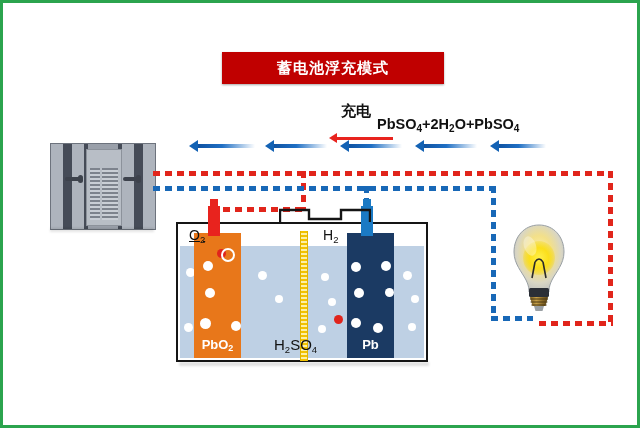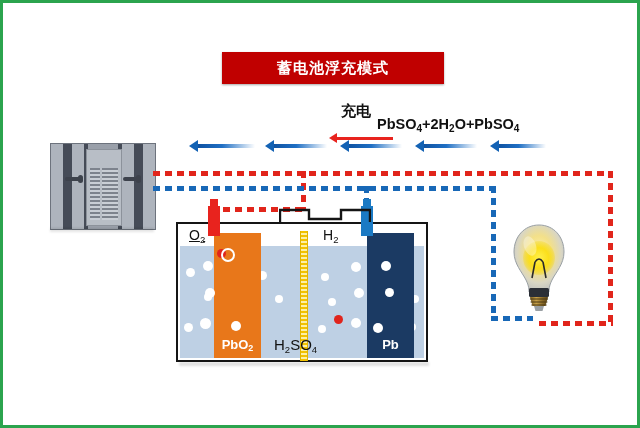--- a/index.html
+++ b/index.html
@@ -51,21 +51,21 @@
   .red-h{background:repeating-linear-gradient(to right,#e1251b 0 7px,transparent 7px 12px);}
   .red-v{background:repeating-linear-gradient(to bottom,#e1251b 0 7px,transparent 7px 12px);}
   .blue-h{background:repeating-linear-gradient(to right,#1868b7 0 7px,transparent 7px 12px);}
   .blue-v{background:repeating-linear-gradient(to bottom,#1868b7 0 7px,transparent 7px 12px);}
 
   
   #cell{left:173px;top:219px;width:252px;height:140px;background:#ffffff;border:2px solid #151515;box-sizing:border-box;}
   #electrolyte{position:absolute;left:2px;top:22px;right:2px;bottom:2px;background:#bed0e4;}
   #cell-shadow{left:176px;top:359px;width:250px;height:4px;background:rgba(0,0,0,.12);filter:blur(1px);}
 
-  .plate{position:absolute;margin-left:20px;}
+  .plate{position:absolute;}
   #plate-pos{left:191px;top:230px;width:47px;height:125px;background:#e8771a;}
   #plate-neg{left:344px;top:230px;width:47px;height:125px;background:#1b3a63;}
   .plate-label{position:absolute;bottom:6px;left:0;width:100%;text-align:center;
     color:#ffffff;font-size:13px;font-weight:bold;}
   .plate-label sub{font-size:9px;vertical-align:baseline;position:relative;top:2px;}
 
   #term-pos{left:205px;top:203px;width:12px;height:30px;background:#e8231e;}
   #term-pos-cap{left:207px;top:196px;width:8px;height:7px;background:#e8231e;}
   #term-neg{left:358px;top:203px;width:12px;height:30px;background:#1b7ac4;}
   #term-neg-cap{left:360px;top:196px;width:8px;height:7px;background:#1b7ac4;}

